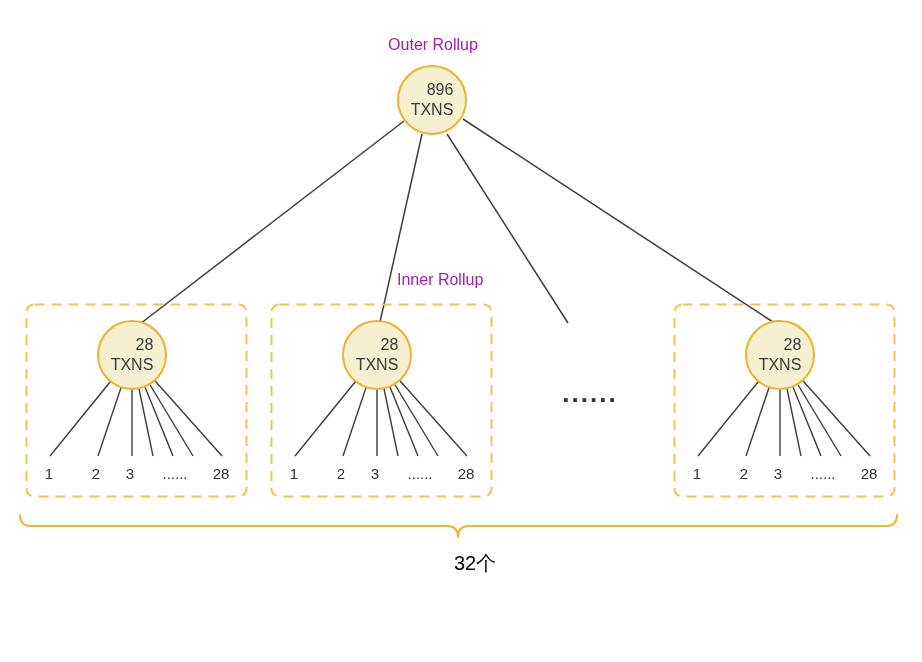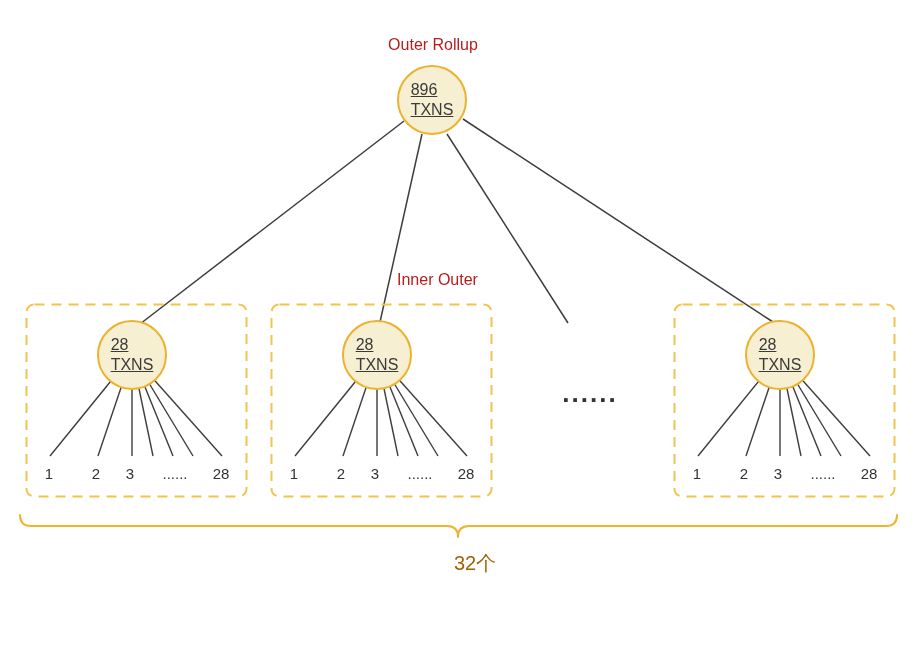--- a/index.html
+++ b/index.html
@@ -18,34 +18,33 @@
   }
   #wires {
     position: absolute;
     left: 0; top: 0;
     width: 922px;
     height: 662px;
   }
   .abs { position: absolute; }
   .label {
     font-size: 16px;
-    color: #b91c1c;
+    color: #a21caf;
     white-space: nowrap;
   }
   .centered { transform: translateX(-50%); }
   .node-text {
     position: absolute;
     transform: translate(-50%, -50%);
-    text-align: left;
+    text-align: right;
     font-size: 16px;
     line-height: 20px;
     color: #3a3a3a;
     white-space: nowrap;
     z-index: 3;
-    text-decoration: underline;
   }
   .cluster-box {
     position: absolute;
     top: 303px;
     width: 223px;
     height: 195px;
     z-index: 2;
   }
   .cluster-box > svg {
     position: absolute;
@@ -70,21 +69,21 @@
     font-weight: bold;
     letter-spacing: 2px;
     color: #333333;
   }
   .brace-label {
     position: absolute;
     left: 475px;
     top: 550px;
     transform: translateX(-50%);
     font-size: 20px;
-    color: #a16207;
+    color: #000000;
   }
 </style>
 </head>
 <body>
 
 <div id="canvas">
 
   <svg id="wires" viewBox="0 0 922 662" xmlns="http://www.w3.org/2000/svg">
     <line x1="404" y1="121" x2="140" y2="324" stroke="#3d3d3d" stroke-width="1.5"></line>
     <line x1="422" y1="134" x2="380" y2="322" stroke="#3d3d3d" stroke-width="1.5"></line>
@@ -93,21 +92,21 @@
     <circle cx="432" cy="100" r="34" fill="#f6efd2" stroke="#ecb22e" stroke-width="2"></circle>
     <path d="M 20 515 Q 20 526 31 526 L 447 526 Q 458 526 458 537 Q 458 526 469 526 L 886 526 Q 897 526 897 515" fill="none" stroke="#efb32f" stroke-width="2" stroke-linecap="round" stroke-linejoin="round"></path>
   </svg>
 
   <div class="abs label centered" style="left:433px; top:36px;">Outer Rollup</div>
   <div class="node-text" style="left:432px; top:100px;">
     <div>896</div>
     <div>TXNS</div>
   </div>
 
-  <div class="abs label" style="left:397px; top:271px;">Inner Outer</div>
+  <div class="abs label" style="left:397px; top:271px;">Inner Rollup</div>
 
   <div class="cluster-box" style="left:25px;">
     <svg viewBox="0 0 223 195" xmlns="http://www.w3.org/2000/svg">
       <rect x="1.5" y="1.5" width="220" height="192" rx="8" fill="none" stroke="#f2c34e" stroke-width="2" stroke-dasharray="10 7"></rect>
       <g stroke="#3d3d3d" stroke-width="1.4">
         <line x1="107" y1="52" x2="25" y2="153"></line>
           <line x1="107" y1="52" x2="73" y2="153"></line>
         <line x1="107" y1="52" x2="107" y2="153"></line>
           <line x1="107" y1="52" x2="128" y2="153"></line>
         <line x1="107" y1="52" x2="148" y2="153"></line>

